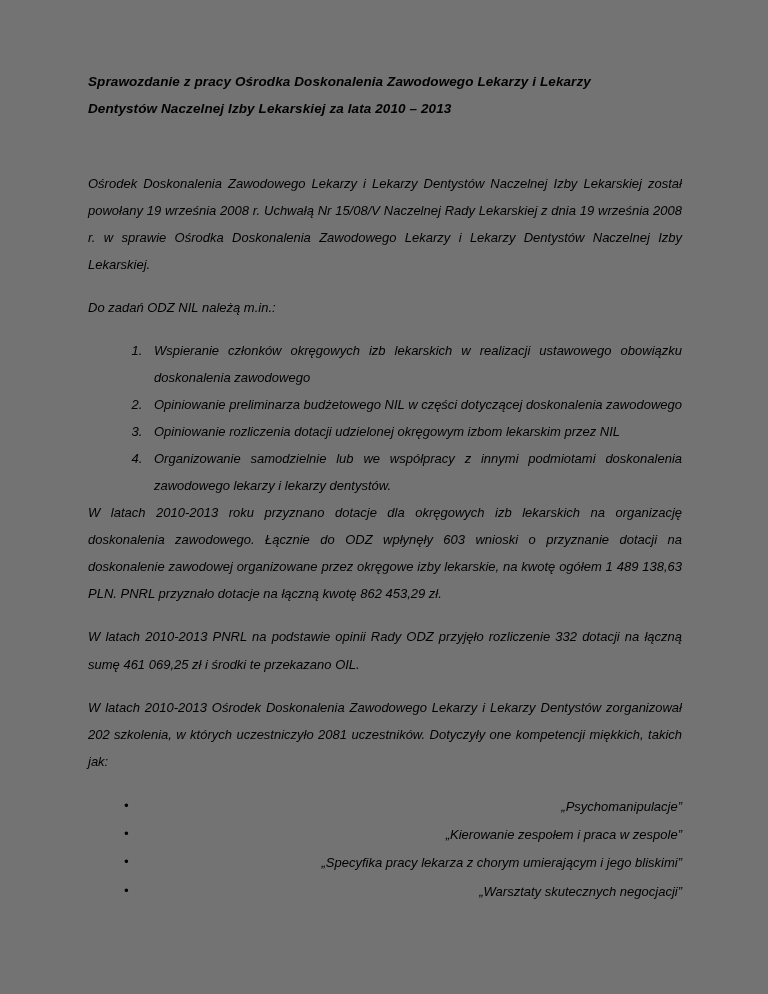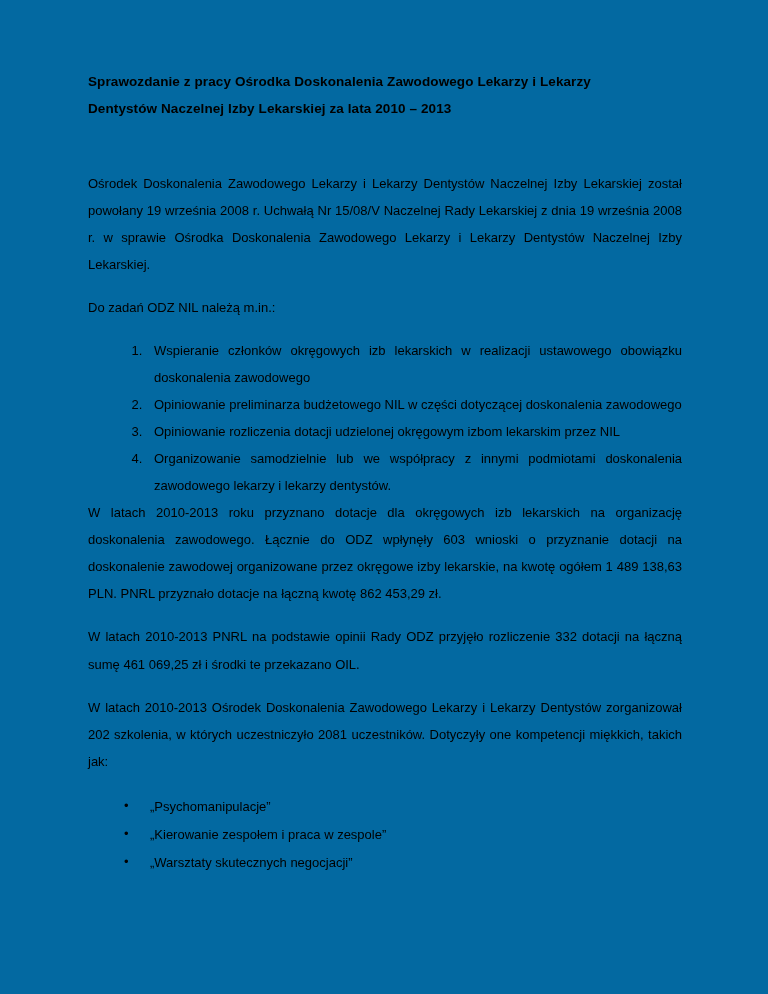--- a/index.html
+++ b/index.html
@@ -13,21 +13,22 @@
     font-family: "Liberation Sans", sans-serif;
     color: #000000;
     -webkit-font-smoothing: antialiased;
   }
   .page {
     position: relative;
     width: 768px;
     height: 994px;
     box-sizing: border-box;
     padding: 68px 86px 20px 88px;
-    background: #0369a1;
+    background: #737373;
+    font-style: italic;
   }
   .doc-title {
     font-size: 13.5px;
     font-weight: bold;
     line-height: 2.0;
     margin: 0 0 0 0;
     text-align: left;
     letter-spacing: 0.1px;
   }
   .spacer-1 { height: 48px; }
@@ -53,21 +54,21 @@
   }
   ul.bullet-list {
     margin: 18px 0 0 0;
     padding-left: 62px;
     font-size: 13px;
     line-height: 2.1;
     list-style: none;
   }
   ul.bullet-list > li {
     position: relative;
-    text-align: left;
+    text-align: right;
     margin-bottom: 1px;
   }
   ul.bullet-list > li::before {
     content: "\2022";
     position: absolute;
     left: -26px;
     top: -1px;
     font-size: 13px;
   }
 </style>
@@ -96,16 +97,17 @@
 
   <p class="body-par">W latach 2010-2013 roku przyznano dotacje dla okręgowych izb lekarskich na organizację doskonalenia zawodowego. Łącznie do ODZ wpłynęły 603 wnioski o przyznanie dotacji na doskonalenie zawodowej organizowane przez okręgowe izby lekarskie, na kwotę ogółem 1 489 138,63 PLN. PNRL przyznało dotacje na łączną kwotę 862 453,29 zł.</p>
 
   <p class="body-par">W latach 2010-2013 PNRL na podstawie opinii Rady ODZ przyjęło rozliczenie 332 dotacji na łączną sumę 461 069,25 zł i środki te przekazano OIL.</p>
 
   <p class="body-par">W latach 2010-2013 Ośrodek Doskonalenia Zawodowego Lekarzy i Lekarzy Dentystów zorganizował 202 szkolenia, w których uczestniczyło 2081 uczestników. Dotyczyły one kompetencji miękkich, takich jak:</p>
 
   <ul class="bullet-list">
     <li>„Psychomanipulacje”</li>
     <li>„Kierowanie zespołem i praca w zespole”</li>
+    <li>„Specyfika pracy lekarza z chorym umierającym i jego bliskimi”</li>
     <li>„Warsztaty skutecznych negocjacji”</li>
   </ul>
 
 </div>
 
 </body></html>

